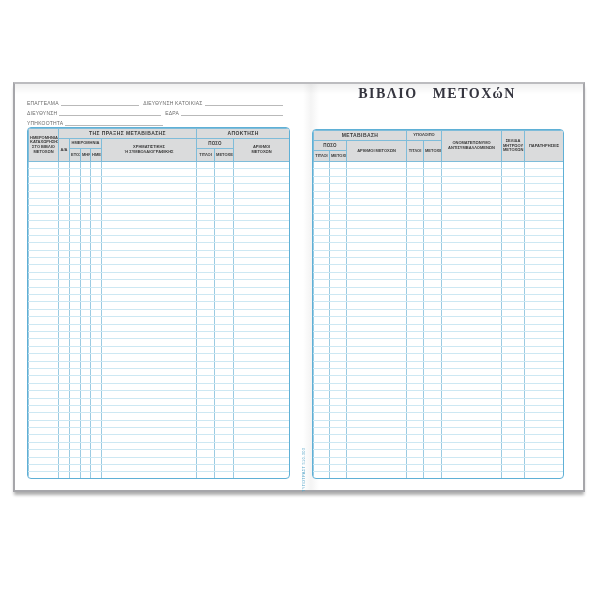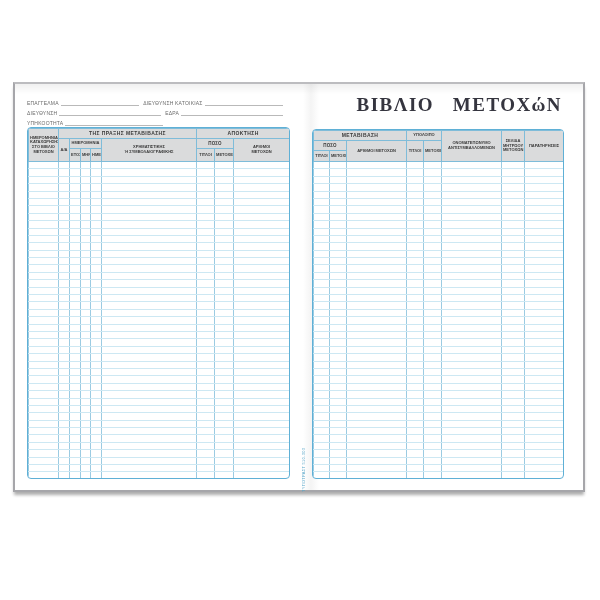--- a/index.html
+++ b/index.html
@@ -57,22 +57,22 @@
   .tr-r2 th{height:9px;}
   .tr-r3 th{height:10px;}
   table.ledger tbody td{
     height:6.4px;padding:0;
     border-left:1px solid #9bcbe2;border-right:1px solid #9bcbe2;
     border-bottom:1px solid #cde8f3;
   }
   table.ledger tbody tr:last-child td{border-bottom:none;}
   
   .book-title{
-    position:absolute;left:297px;top:10px;width:250px;text-align:right;
-    font-family:"Liberation Serif", serif;font-weight:bold;font-size:19px;
+    position:absolute;left:297px;top:2px;width:250px;text-align:center;
+    font-family:"Liberation Serif", serif;font-weight:bold;font-size:14px;
     color:#35353f;letter-spacing:1.5px;white-space:pre;
   }
   
   .printer-mark{
     position:absolute;left:286px;top:338px;height:70px;
     writing-mode:vertical-rl;transform:rotate(180deg);
     font-size:4px;color:#5aa7c9;letter-spacing:0.3px;white-space:nowrap;
   }
 </style>
 </head>

